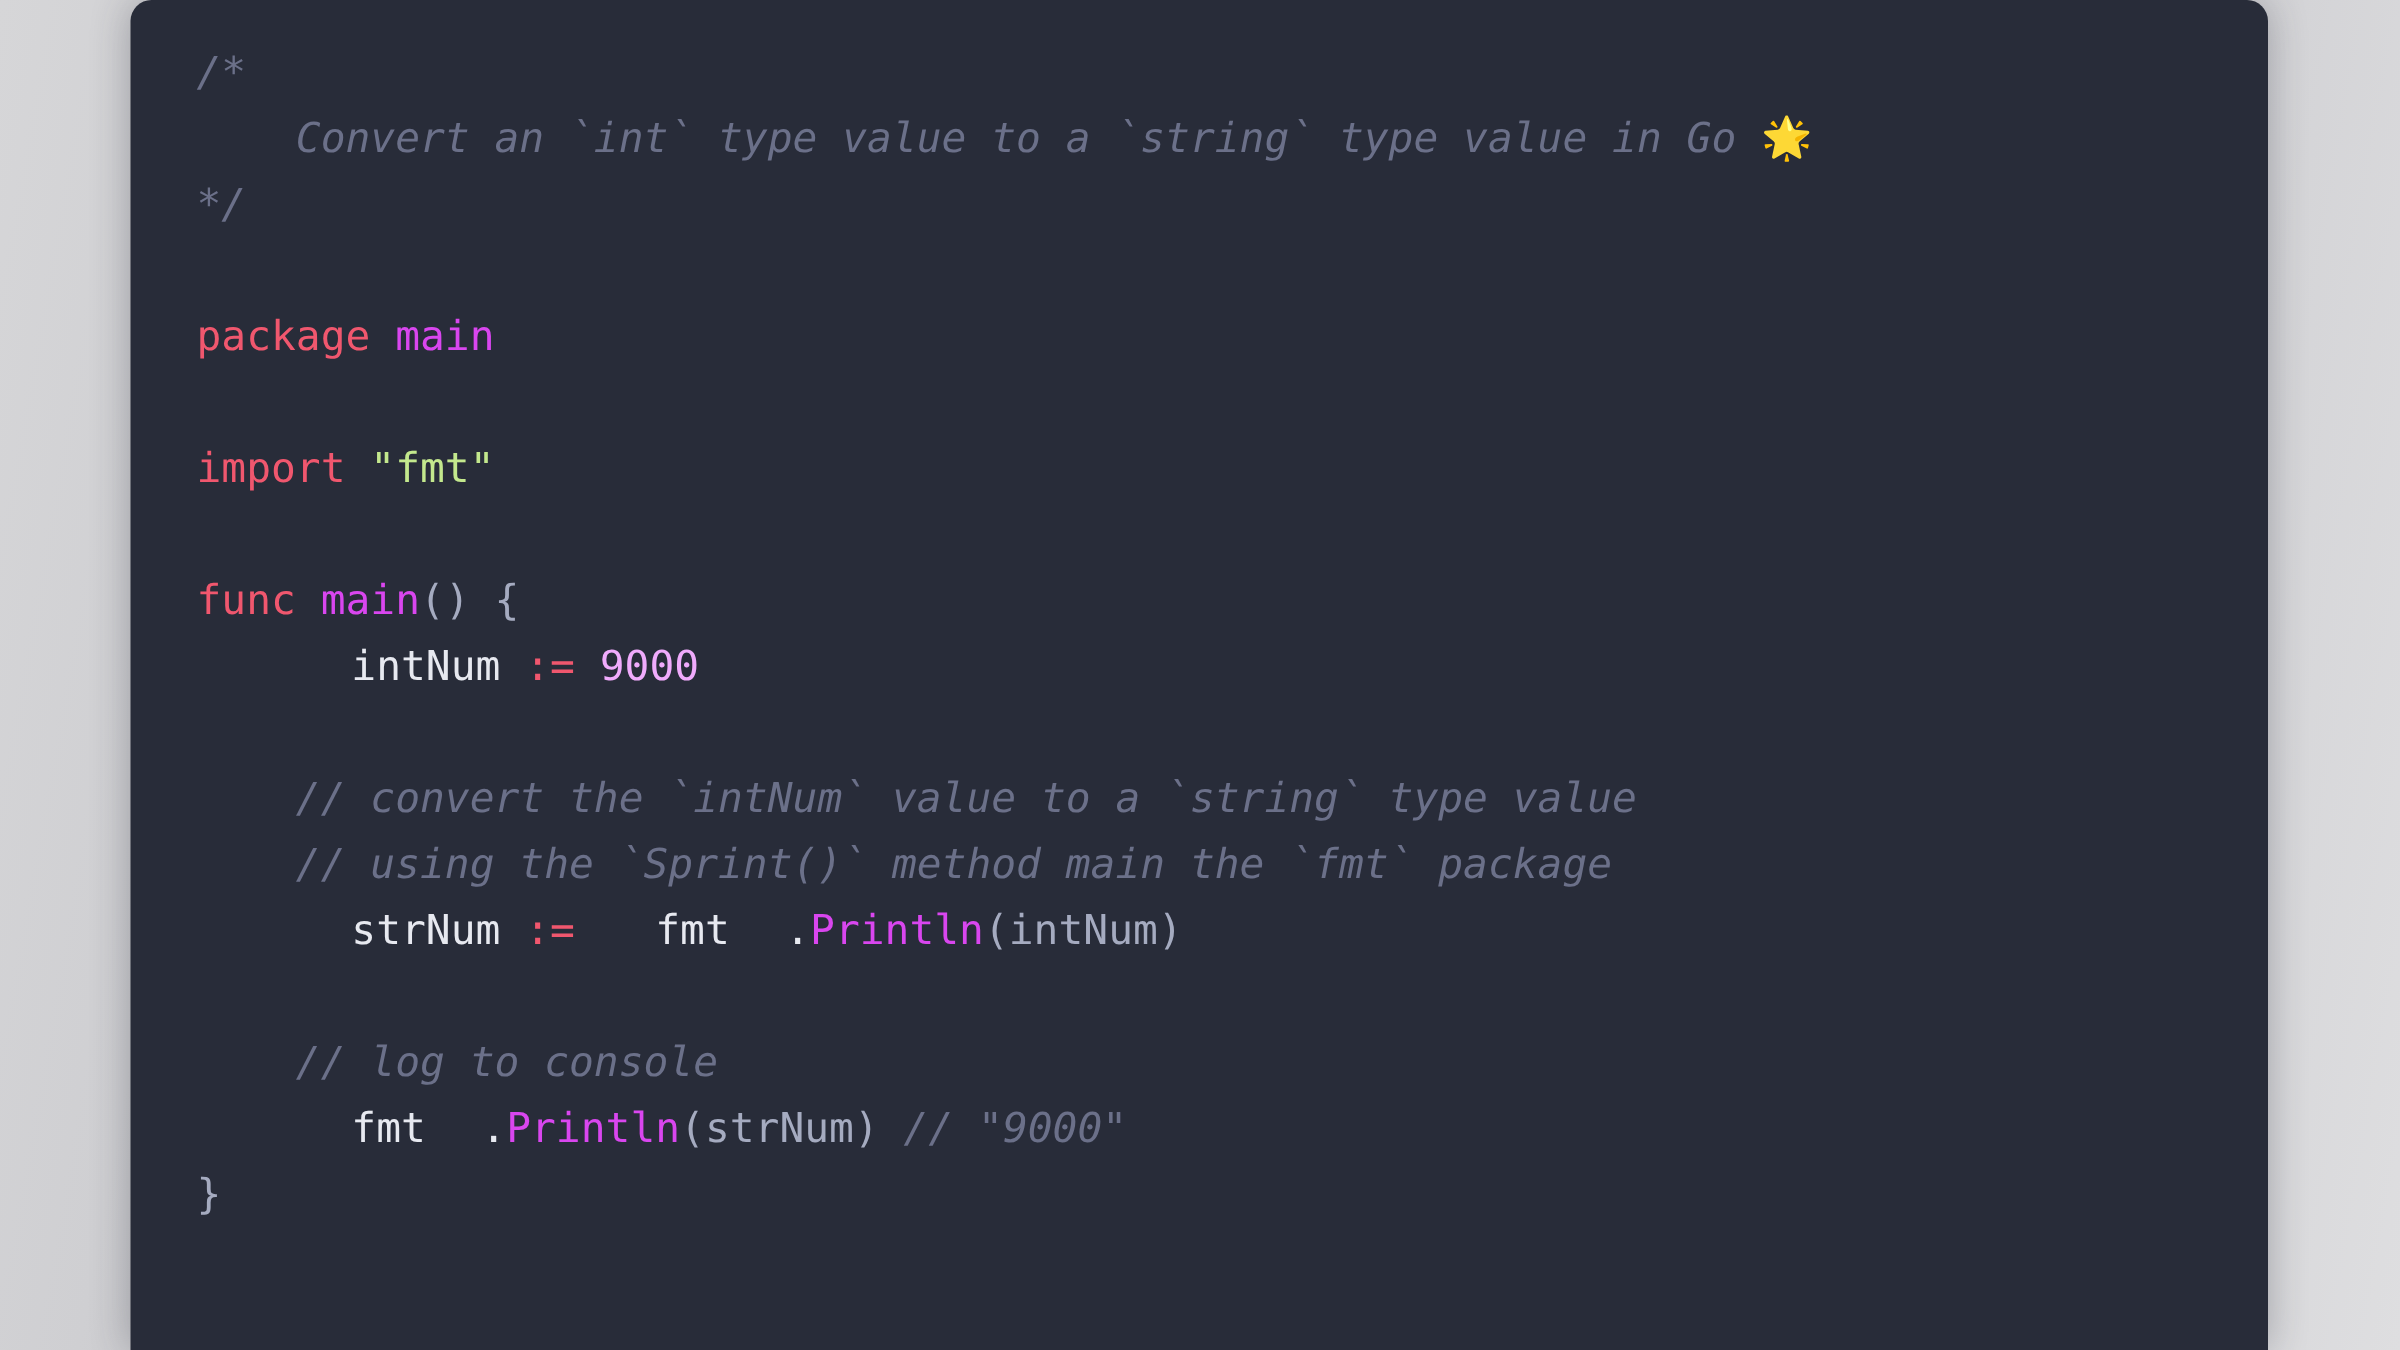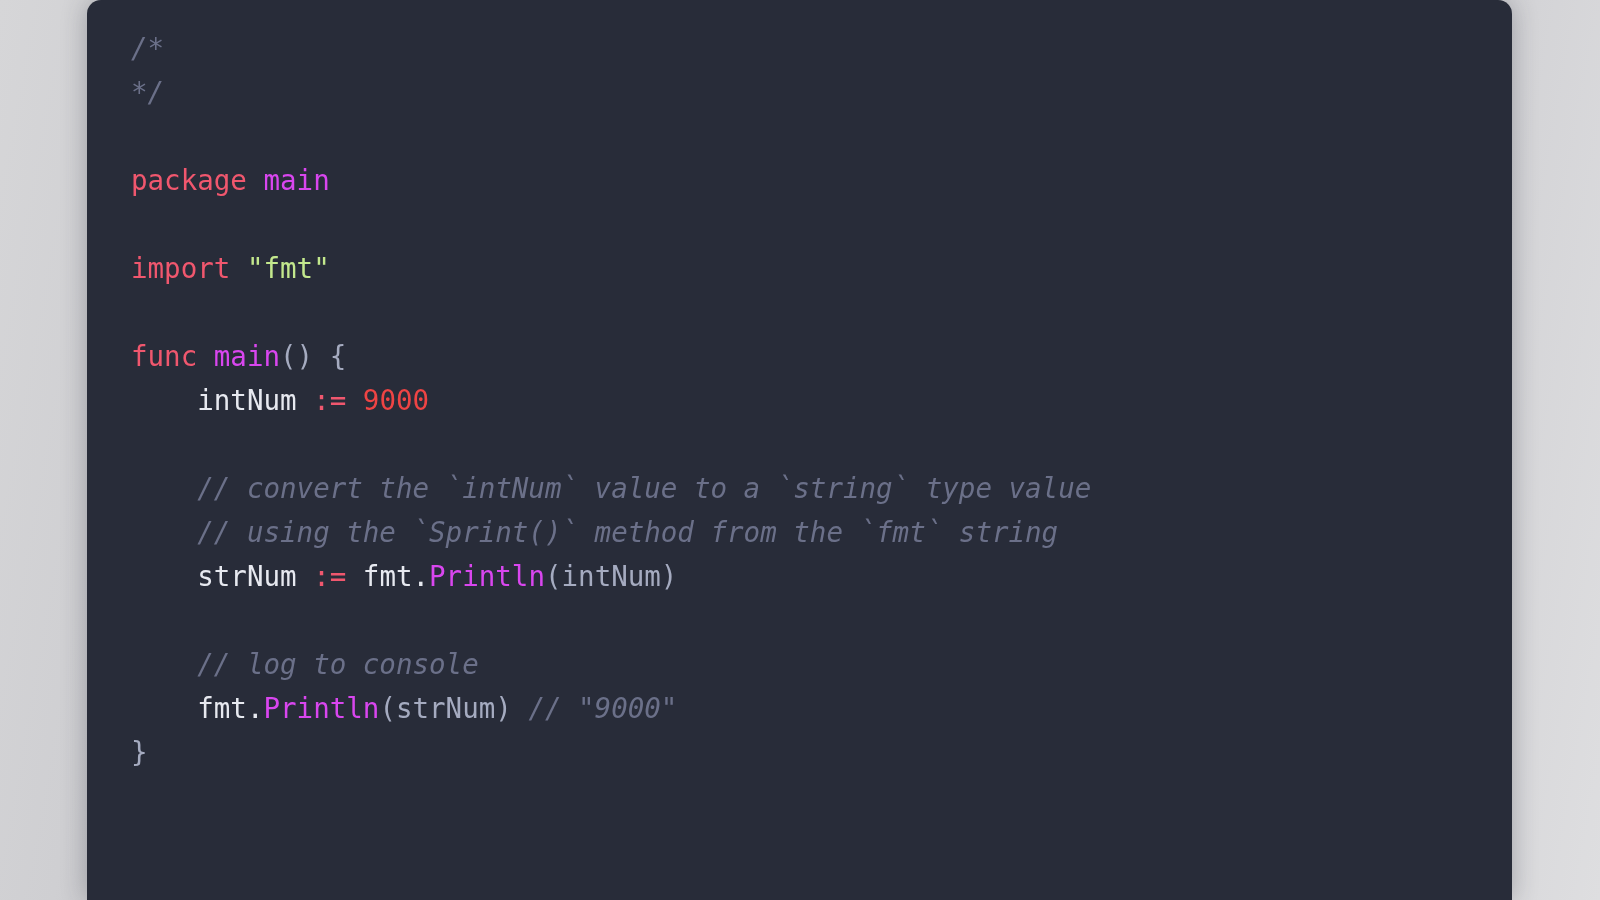--- a/index.html
+++ b/index.html
@@ -51,36 +51,37 @@
     color: #c8cbd6;
   }
 
   .blank { height: 44px; }
 
   
   .cmt      { color: #6b7089; font-style: italic; }
   .kw       { color: #f0576e; }
   .fn       { color: #d946ef; }
   .str      { color: #c3e88d; }
-  .num      { color: #ef4444; }
+  .num      { color: #f0abfc; }
   .op       { color: #f0576e; }
-  .var      { color: #e7e9f0; }
+  .var      { color: #e7e9f0; margin-left: 37px; }
   .punct    { color: #a5abc0; }
   .emoji    { font-family: "DejaVu Sans", sans-serif; font-style: normal; }
 </style>
 </head>
 <body>
 
 <div id="stage">
 
   <div class="code-card">
     <div class="code-body">
 
       <div class="line"><span class="cmt">/*</span></div>
 
+      <div class="line"><span class="cmt">    </span><span class="cmt">Convert an `int` type value to a `string` type value in Go </span><span class="emoji">🌟</span></div>
 
       <div class="line"><span class="cmt">*/</span></div>
 
       <div class="line blank"></div>
 
       <div class="line"><span class="kw">package</span><span class="punct"> </span><span class="fn">main</span></div>
 
       <div class="line blank"></div>
 
       <div class="line"><span class="kw">import</span><span class="punct"> </span><span class="str">"fmt"</span></div>
@@ -89,21 +90,21 @@
 
       <div class="line"><span class="kw">func</span><span class="punct"> </span><span class="fn">main</span><span class="punct">() {</span></div>
 
 
       <div class="line"><span>    </span><span class="var">intNum</span><span class="punct"> </span><span class="op">:=</span><span class="punct"> </span><span class="num">9000</span></div>
 
       <div class="line blank"></div>
 
       <div class="line"><span>    </span><span class="cmt">// convert the `intNum` value to a `string` type value</span></div>
 
-      <div class="line"><span>    </span><span class="cmt">// using the `Sprint()` method from the `fmt` string</span></div>
+      <div class="line"><span>    </span><span class="cmt">// using the `Sprint()` method main the `fmt` package</span></div>
 
       <div class="line"><span>    </span><span class="var">strNum</span><span class="punct"> </span><span class="op">:=</span><span class="punct"> </span><span class="var">fmt</span><span class="var">.</span><span class="fn">Println</span><span class="punct">(intNum)</span></div>
 
       <div class="line blank"></div>
 
       <div class="line"><span>    </span><span class="cmt">// log to console</span></div>
 
       <div class="line"><span>    </span><span class="var">fmt</span><span class="var">.</span><span class="fn">Println</span><span class="punct">(strNum)</span><span class="punct"> </span><span class="cmt">// "9000"</span></div>
 
       <div class="line"><span class="punct">}</span></div>

